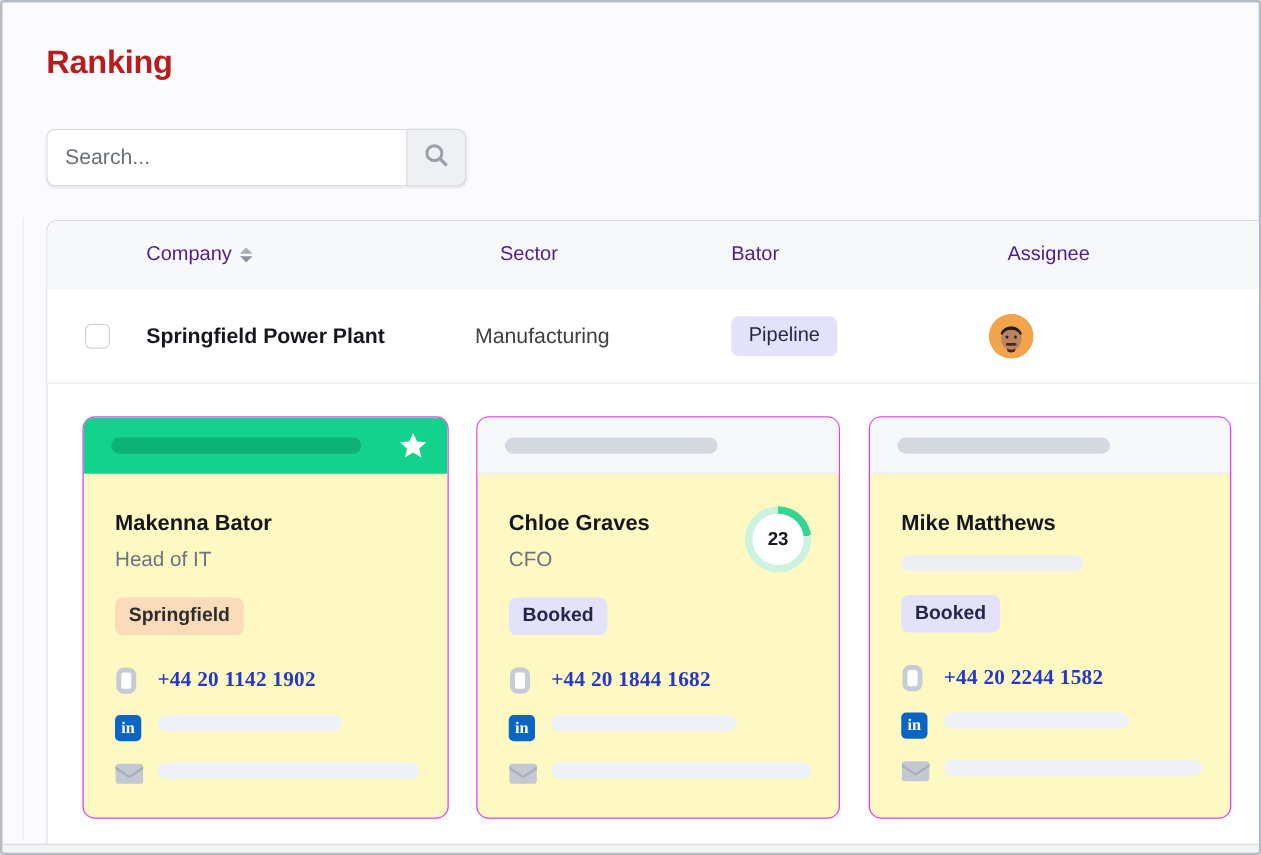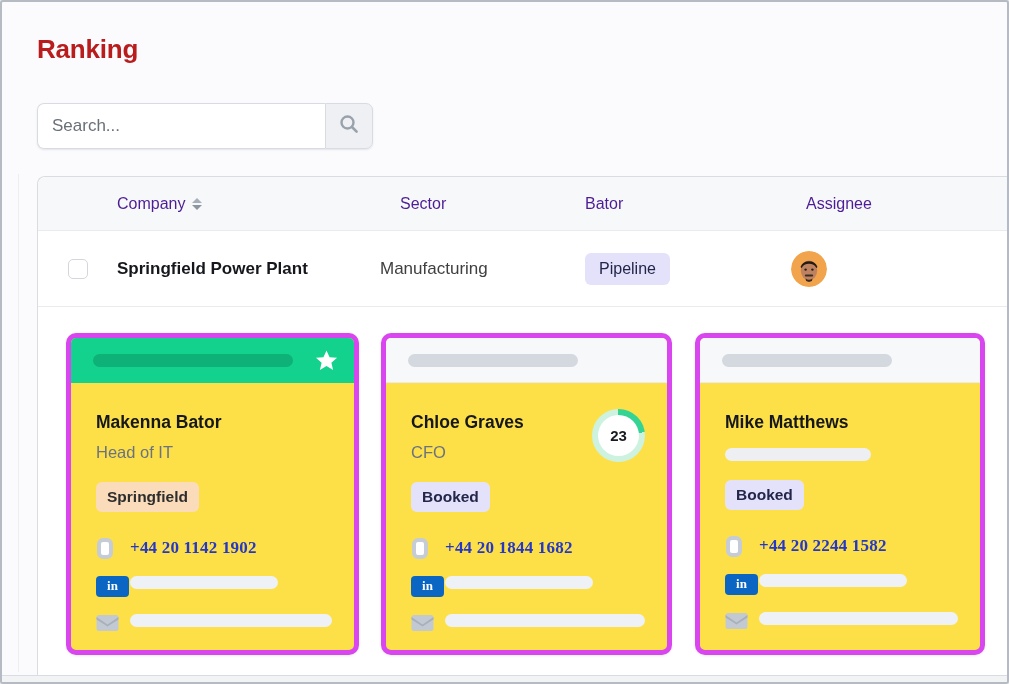--- a/index.html
+++ b/index.html
@@ -72,22 +72,22 @@
   .cell-stage{ left:547px; }
   .stage-badge{
     background:#e4e2fa; color:#23264a; font-size:16px; font-weight:500;
     padding:7px 14px; border-radius:6px;
   }
   .cell-assignee{ left:753px; }
   .avatar{ width:36px; height:36px; border-radius:50%; overflow:hidden; }
 
   
   .card{
-    position:absolute; top:156px; height:322px; background:#fde047;
-    border:5px solid #d946ef; border-radius:10px;
+    position:absolute; top:156px; height:322px; background:#fef9c3;
+    border:1px solid #d946ef; border-radius:10px;
     box-shadow:0 1px 3px rgba(30,40,60,.07);
     overflow:hidden;
   }
   .card-1{ left:28px;  width:293px; }
   .card-2{ left:343px; width:291px; }
   .card-3{ left:657px; width:290px; }
 
   .card-head{
     height:45px; position:relative; display:flex; align-items:center;
   }
@@ -118,21 +118,21 @@
           padding:6px 11px; border-radius:6px; }
   .badge-peach{ background:#fbdcba; color:#2d2d2d; }
   .badge-lavender{ background:#e4e2fa; color:#23264a; }
 
   .contact{ margin-top:26px; }
   .c-row{ display:flex; align-items:flex-start; height:24px; margin-bottom:14px;font-family:Liberation Serif, serif; }
   .c-ic{ width:34px; flex:0 0 34px; display:flex; align-items:center; }
   .phone-icon{ width:16px; height:21px; border:4px solid #c6ccd5; border-radius:6px; background:#fff; margin-left:1px; }
   .phone-num{ font-size:17px; font-weight:600; color:#2537c6; letter-spacing:.2px; cursor:pointer; }
   .li-icon{
-    width:33px; height:21px; border-radius:4px; background:#0a66c2;
+    width:21px; height:21px; border-radius:4px; background:#0a66c2;
     color:#fff; font-size:13px; font-weight:700; display:flex; align-items:center;
     justify-content:center; cursor:pointer; padding-bottom:2px;
   }
   .skel-bar{ height:13px; border-radius:7px; background:#eef1f6; }
   .skel-li{ width:148px; }
   .skel-mail{ width:212px; }
 
   
   .hscroll{
     position:absolute; left:0; right:0; bottom:0; height:7px;

